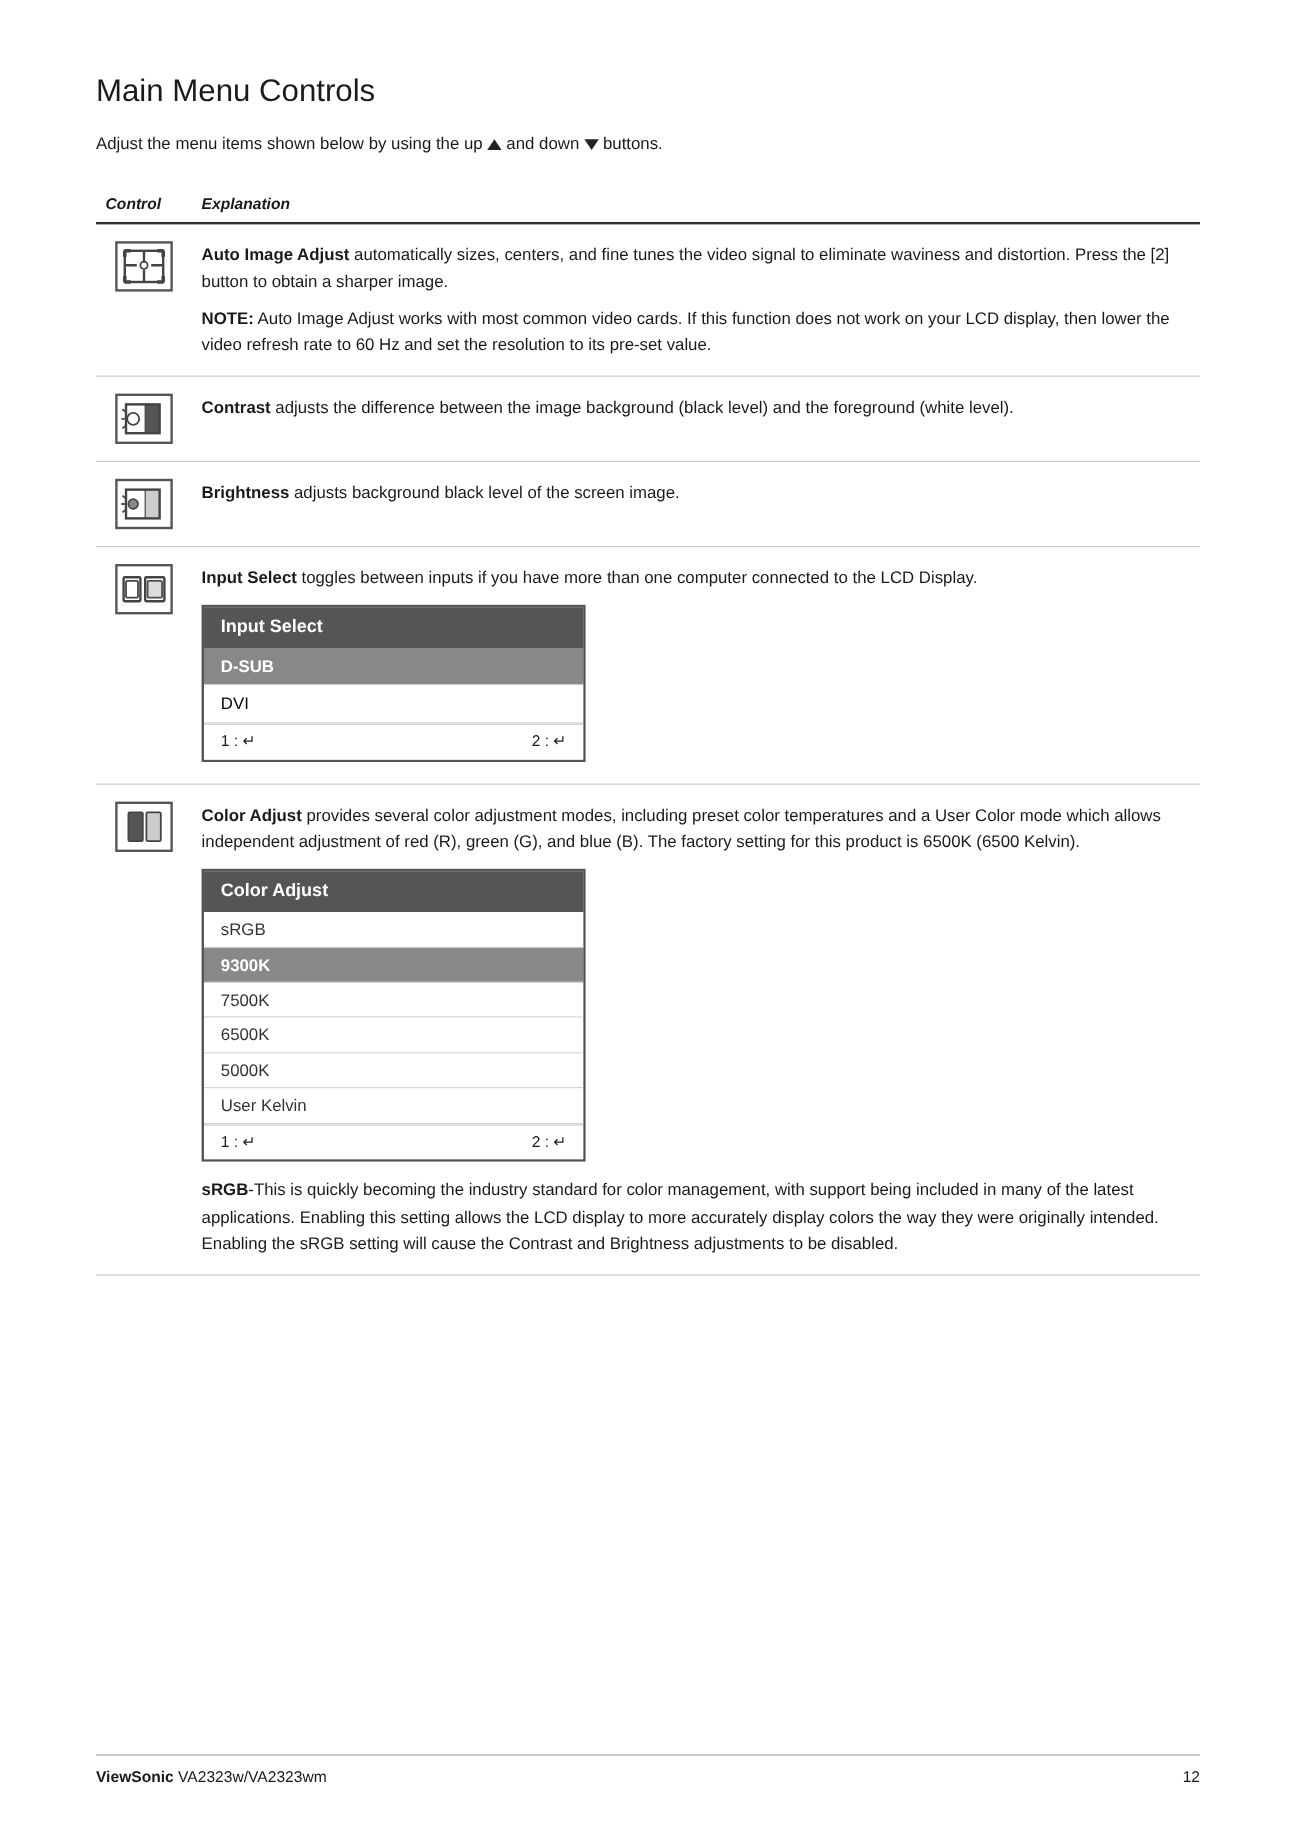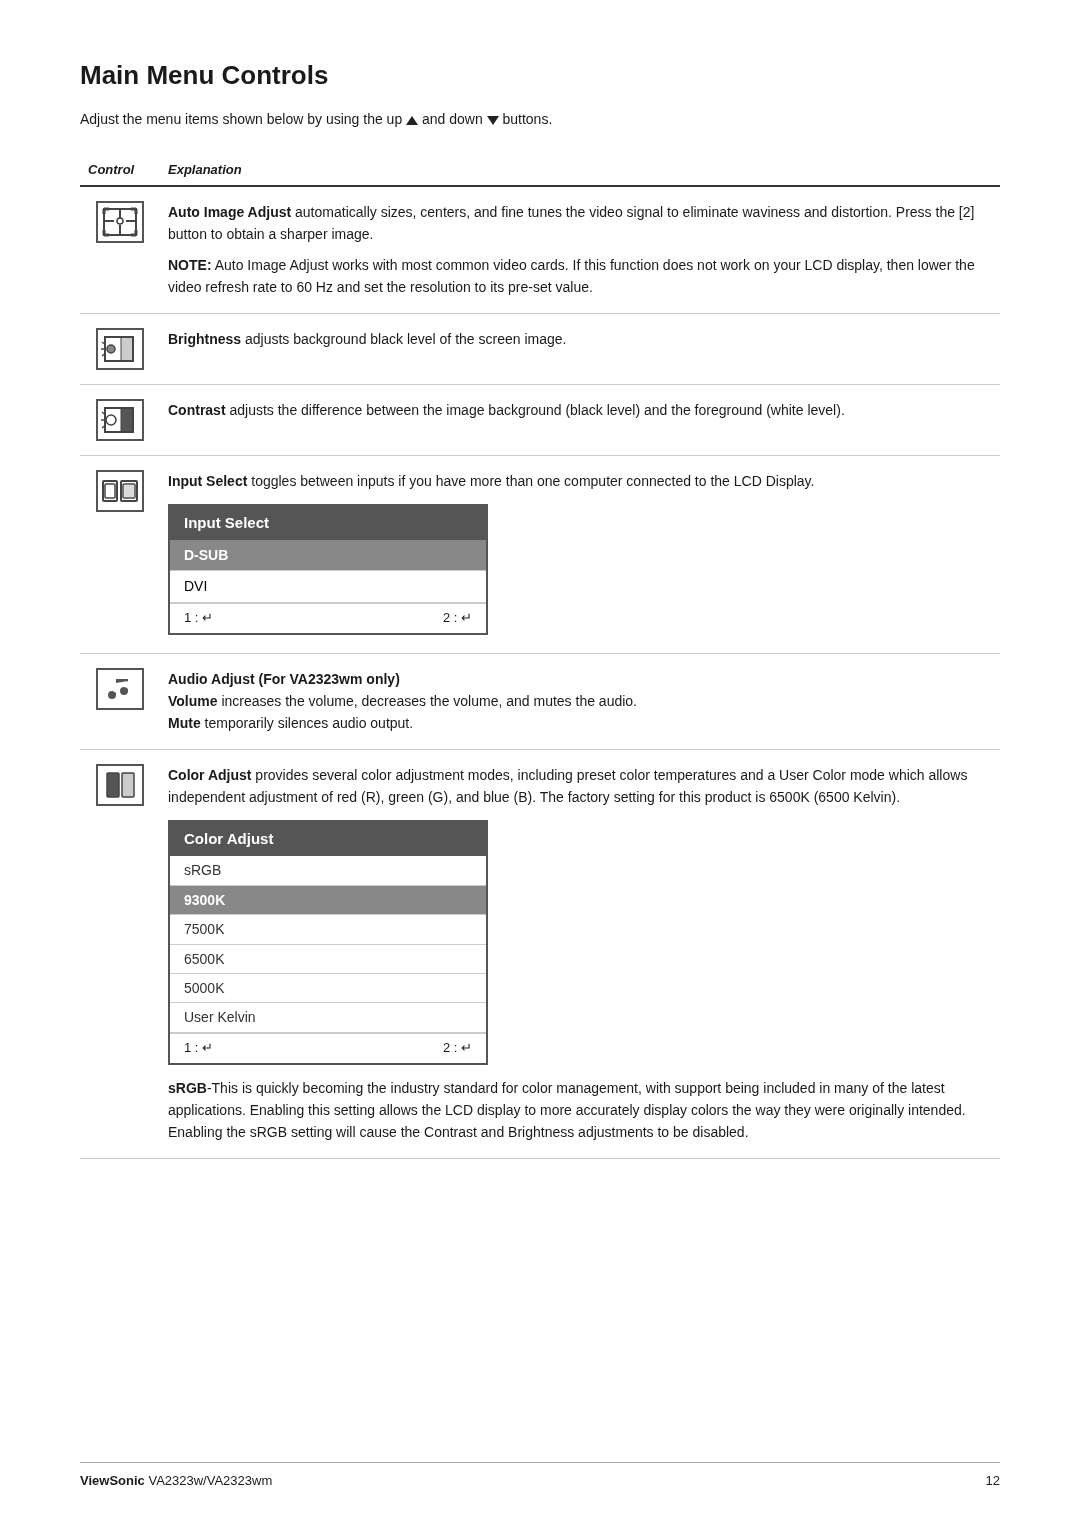--- a/index.html
+++ b/index.html
@@ -8,21 +8,21 @@
       font-size: 14px;
       color: #1a1a1a;
       background: #ffffff;
       width: 1080px;
       min-height: 1528px;
       padding: 60px 80px 60px 80px;
       position: relative;
     }
     h1 {
       font-size: 26px;
-      font-weight: bold;
+      font-weight: normal;
       margin-bottom: 18px;
     }
     .intro {
       font-size: 14px;
       margin-bottom: 28px;
       line-height: 1.5;
     }
     .controls-table {
       width: 100%;
       border-collapse: collapse;
@@ -209,53 +209,53 @@
         <div class="note-block">
           <b>NOTE:</b> Auto Image Adjust works with most common video cards. If this function does not work on your LCD display, then lower the video refresh rate to 60 Hz and set the resolution to its pre-set value.
         </div>
       </td>
     </tr>
 
     <tr>
       <td class="icon-cell">
         <div class="icon-box">
           <svg width="38" height="32" viewBox="0 0 38 32">
+
+            <rect x="16" y="4" width="16" height="24" fill="#555" stroke="#444" stroke-width="1"></rect>
+            <rect x="4" y="4" width="16" height="24" fill="#fff" stroke="#444" stroke-width="1"></rect>
+            <rect x="4" y="4" width="28" height="24" fill="none" stroke="#444" stroke-width="2"></rect>
+
+            <line x1="0" y1="16" x2="3" y2="16" stroke="#444" stroke-width="1.5"></line>
+            <line x1="1" y1="8" x2="3.5" y2="10" stroke="#444" stroke-width="1.5"></line>
+            <line x1="1" y1="24" x2="3.5" y2="22" stroke="#444" stroke-width="1.5"></line>
+            <circle cx="10" cy="16" r="5" fill="none" stroke="#444" stroke-width="1.5"></circle>
+          </svg>
+        </div>
+      </td>
+      <td class="desc-cell">
+        <b>Contrast</b> adjusts the difference between the image background  (black level) and the foreground (white level).
+      </td>
+    </tr>
+
+    <tr>
+      <td class="icon-cell">
+        <div class="icon-box">
+          <svg width="38" height="32" viewBox="0 0 38 32">
             <rect x="16" y="4" width="16" height="24" fill="#ccc" stroke="#444" stroke-width="1"></rect>
             <rect x="4" y="4" width="16" height="24" fill="#fff" stroke="#444" stroke-width="1"></rect>
             <rect x="4" y="4" width="28" height="24" fill="none" stroke="#444" stroke-width="2"></rect>
             <line x1="0" y1="16" x2="3" y2="16" stroke="#444" stroke-width="1.5"></line>
             <line x1="1" y1="9" x2="3.5" y2="11" stroke="#444" stroke-width="1.5"></line>
             <line x1="1" y1="23" x2="3.5" y2="21" stroke="#444" stroke-width="1.5"></line>
             <circle cx="10" cy="16" r="4" fill="#888" stroke="#444" stroke-width="1.5"></circle>
           </svg>
         </div>
       </td>
       <td class="desc-cell">
         <b>Brightness</b> adjusts background black level of the screen image.
-      </td>
-    </tr>
-
-    <tr>
-      <td class="icon-cell">
-        <div class="icon-box">
-          <svg width="38" height="32" viewBox="0 0 38 32">
-
-            <rect x="16" y="4" width="16" height="24" fill="#555" stroke="#444" stroke-width="1"></rect>
-            <rect x="4" y="4" width="16" height="24" fill="#fff" stroke="#444" stroke-width="1"></rect>
-            <rect x="4" y="4" width="28" height="24" fill="none" stroke="#444" stroke-width="2"></rect>
-
-            <line x1="0" y1="16" x2="3" y2="16" stroke="#444" stroke-width="1.5"></line>
-            <line x1="1" y1="8" x2="3.5" y2="10" stroke="#444" stroke-width="1.5"></line>
-            <line x1="1" y1="24" x2="3.5" y2="22" stroke="#444" stroke-width="1.5"></line>
-            <circle cx="10" cy="16" r="5" fill="none" stroke="#444" stroke-width="1.5"></circle>
-          </svg>
-        </div>
-      </td>
-      <td class="desc-cell">
-        <b>Contrast</b> adjusts the difference between the image background  (black level) and the foreground (white level).
       </td>
     </tr>
 
     <tr>
       <td class="icon-cell">
         <div class="icon-box">
           <svg width="38" height="32" viewBox="0 0 38 32">
 
             <rect x="2" y="6" width="14" height="20" fill="none" stroke="#444" stroke-width="2" rx="1"></rect>
             <rect x="4" y="9" width="10" height="14" fill="none" stroke="#444" stroke-width="1.5" rx="1"></rect>
@@ -274,35 +274,20 @@
           <div class="menu-item selected">D-SUB</div>
           <div class="menu-item">DVI</div>
           <div class="menu-footer">
             <span>1 : ↵</span>
             <span>2 : ↵</span>
           </div>
         </div>
       </td>
     </tr>
 
-    <tr>
-      <td class="icon-cell">
-        <div class="icon-box">
-          <svg width="36" height="32" viewBox="0 0 36 32">
-
-            <path d="M14 6 L14 22 Q14 26 10 26 Q6 26 6 22 Q6 18 10 18 Q12 18 14 20 L14 10 L26 8 L26 18 Q26 22 22 22 Q18 22 18 18 Q18 14 22 14 Q24 14 26 16 L26 6 Z" fill="#555" stroke="none"></path>
-          </svg>
-        </div>
-      </td>
-      <td class="desc-cell">
-        <b>Audio Adjust (For VA2323wm only)</b><br>
-        <b>Volume</b> increases the volume, decreases the volume, and mutes the audio.<br>
-        <b>Mute</b> temporarily silences audio output.
-      </td>
-    </tr>
 
     <tr>
       <td class="icon-cell">
         <div class="icon-box">
           <svg width="38" height="32" viewBox="0 0 38 32">
 
             <rect x="6" y="4" width="12" height="24" fill="#555" stroke="#444" stroke-width="1.5" rx="1"></rect>
             <rect x="21" y="4" width="12" height="24" fill="#ccc" stroke="#444" stroke-width="1.5" rx="1"></rect>
           </svg>
         </div>

